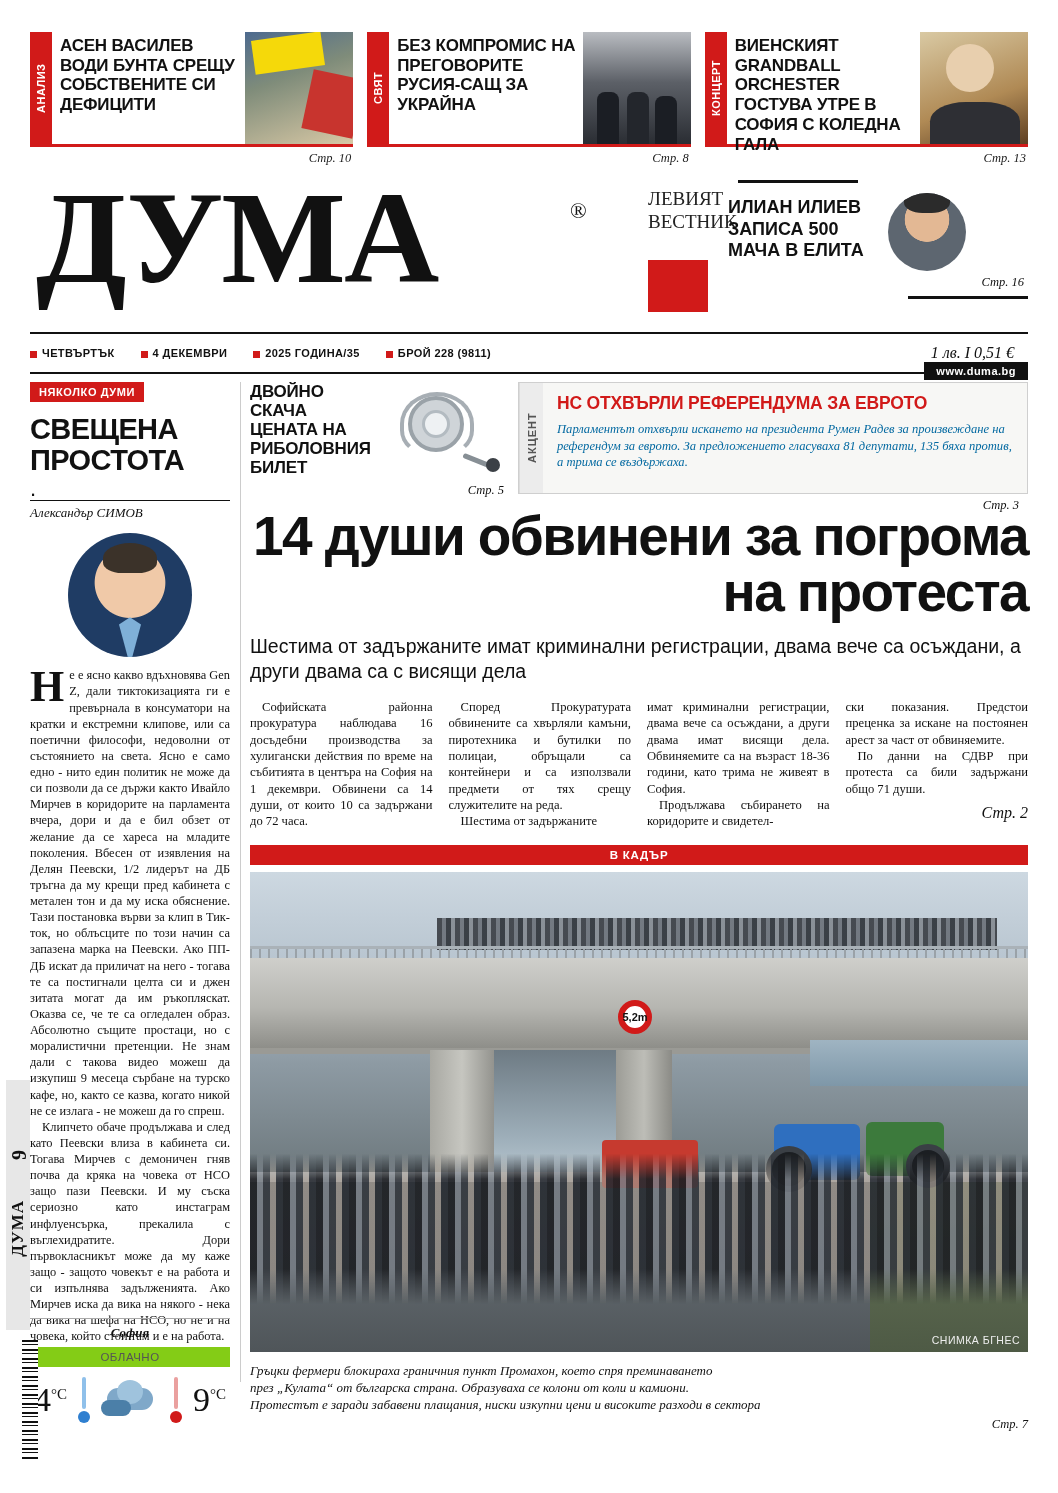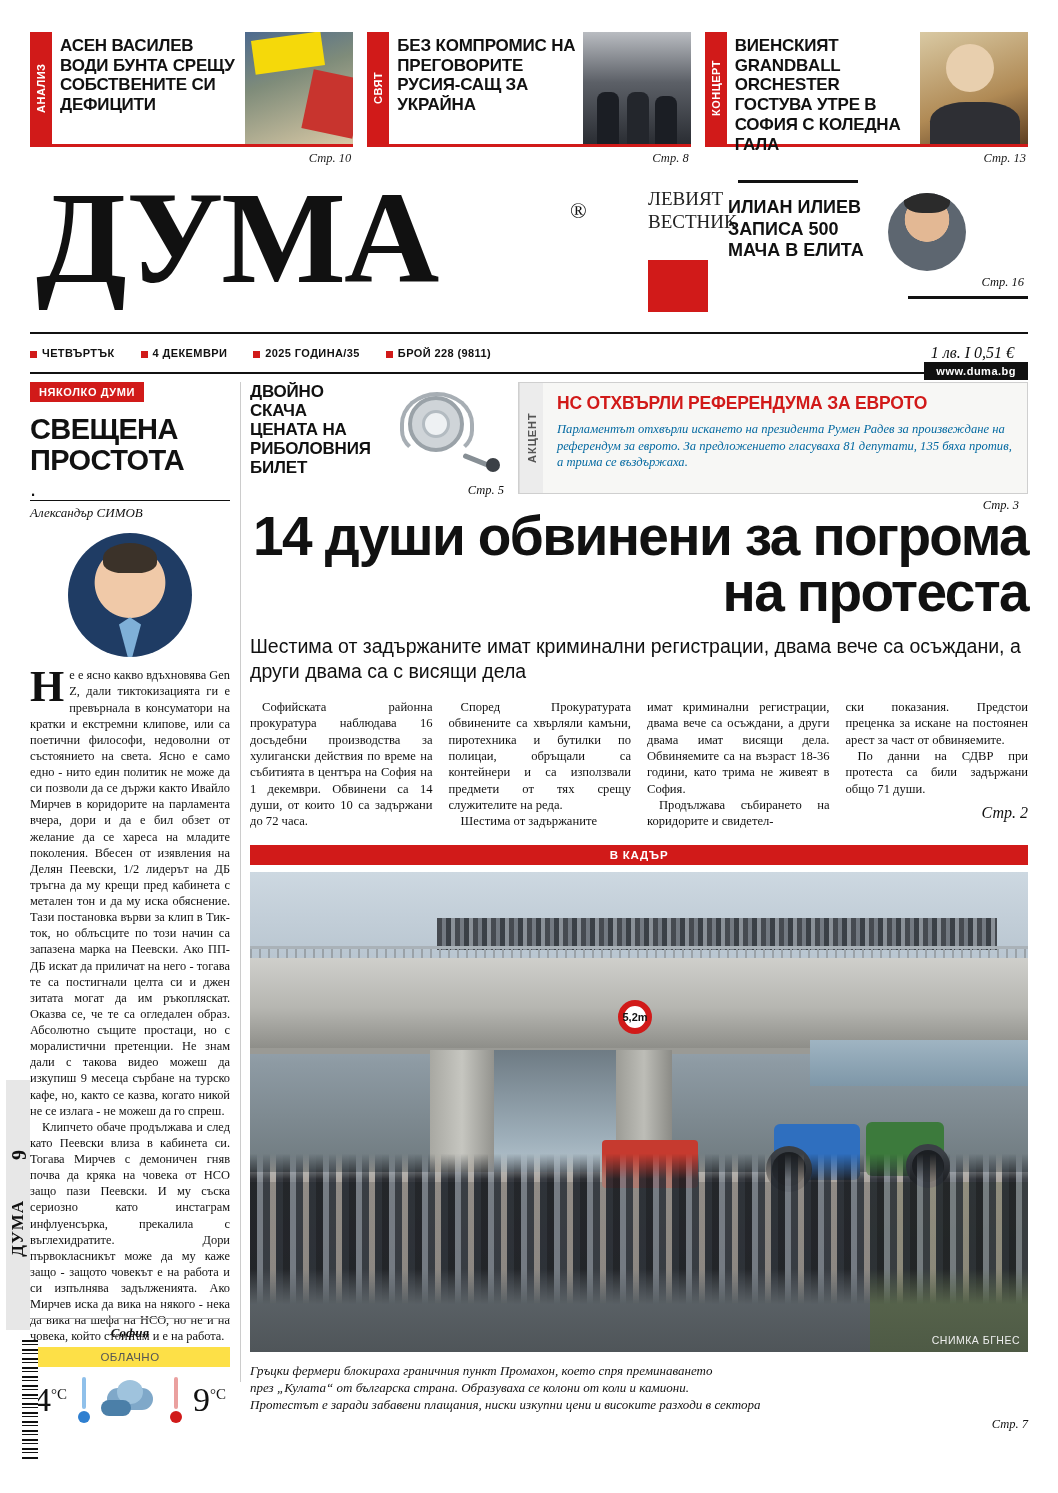--- a/index.html
+++ b/index.html
@@ -230,21 +230,21 @@
   
   .weather {
     position: absolute; left: 30px; top: 1318px; width: 200px;
     text-align: center;
   }
   .weather-city {
     font-family:"Liberation Serif", serif; font-weight:bold; font-style:italic;
     font-size: 13px; border-top: 1px solid #aaa; padding-top: 6px;
   }
   .weather-cond {
-    background: #fde047; color: #555; font-size: 11.5px; letter-spacing:.5px;
+    background: #84cc16; color: #555; font-size: 11.5px; letter-spacing:.5px;
     padding: 4px 0; margin-top: 6px;
   }
   .weather-row {
     display: flex; align-items: center; justify-content: space-between;
     margin-top: 10px; padding: 0 4px;
   }
   .temp { font-family:"Liberation Serif", serif; font-size: 34px; }
   .temp sup { font-size: 15px; }
   .therm { width: 14px; height: 46px; position: relative; }
   .therm .stem { position:absolute; left:5px; top:0; width:4px; height:32px; background:#cfd6dd; border-radius:2px; }

